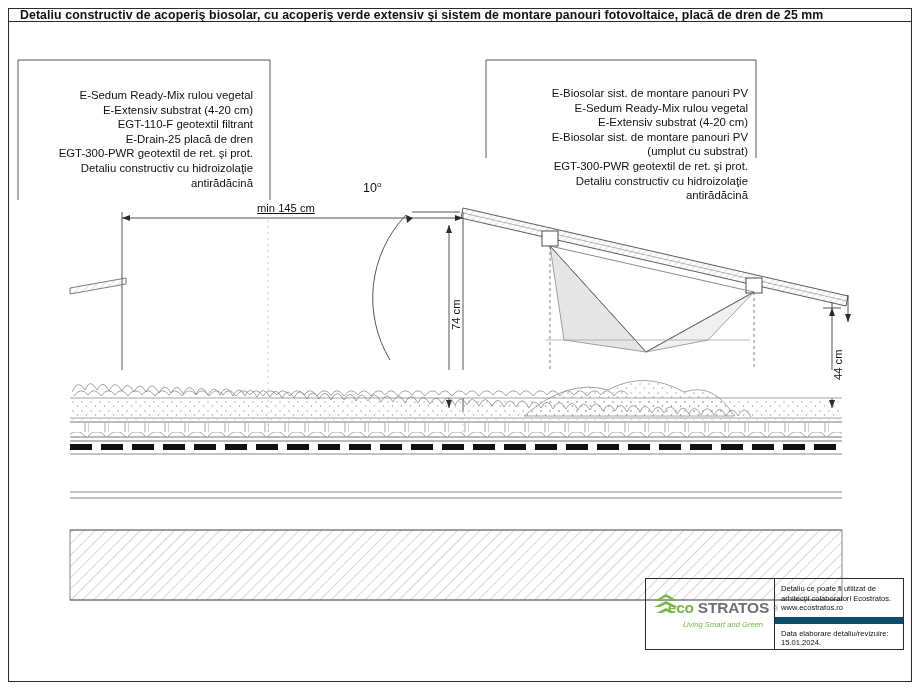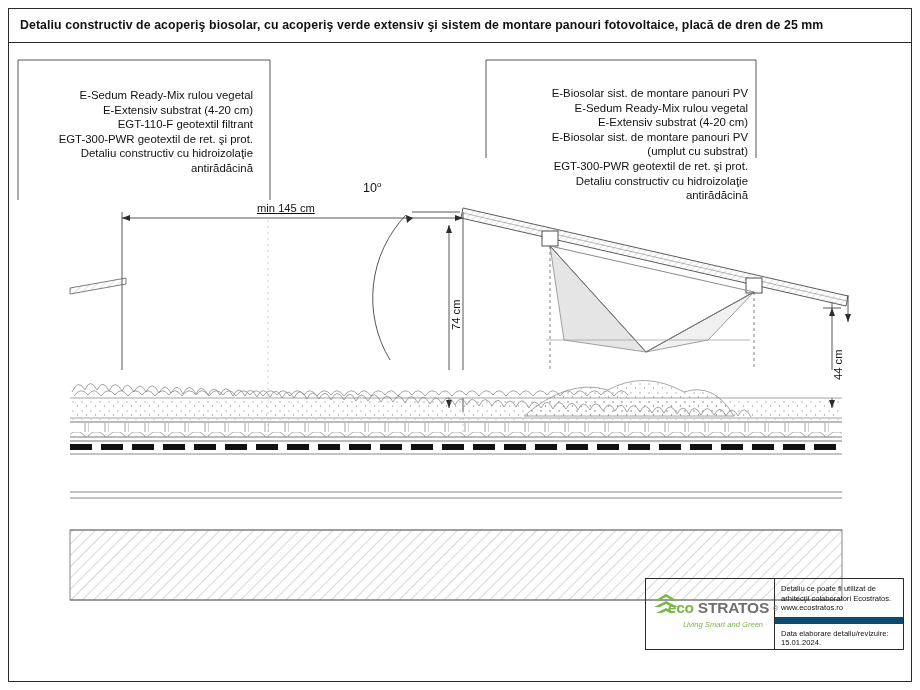--- a/index.html
+++ b/index.html
@@ -25,21 +25,21 @@
     width: 904px;
     height: 674px;
     border: 1px solid #2b2b2b;
     box-sizing: border-box;
   }
   .title-bar {
     position: absolute;
     left: 8px;
     top: 8px;
     width: 904px;
-    height: 35px;
+    height: 14px;
     border-bottom: 1px solid #2b2b2b;
     box-sizing: border-box;
     display: flex;
     align-items: center;
     padding-left: 12px;
   }
   .title-text {
     font-size: 12.3px;
     font-weight: bold;
     letter-spacing: 0.1px;
@@ -306,20 +306,21 @@
       <g stroke="#9b9b9b" stroke-width="0.5" stroke-dasharray="2,4">
         <line x1="260" y1="180" x2="260" y2="400"></line>
         <line x1="455" y1="372" x2="455" y2="400"></line>
       </g>
     </svg>
 
     <div class="label-block" id="left-labels">
       <div>E-Sedum Ready-Mix rulou vegetal</div>
       <div>E-Extensiv substrat (4-20 cm)</div>
       <div>EGT-110-F geotextil filtrant</div>
+      <div>E-Drain-25 placă de dren</div>
       <div>EGT-300-PWR geotextil de ret. şi prot.</div>
       <div>Detaliu constructiv cu hidroizolaţie</div>
       <div>antirădăcină</div>
     </div>
 
     <div class="label-block" id="right-labels">
       <div>E-Biosolar sist. de montare panouri PV</div>
       <div>E-Sedum Ready-Mix rulou vegetal</div>
       <div>E-Extensiv substrat (4-20 cm)</div>
       <div>E-Biosolar sist. de montare panouri PV</div>

